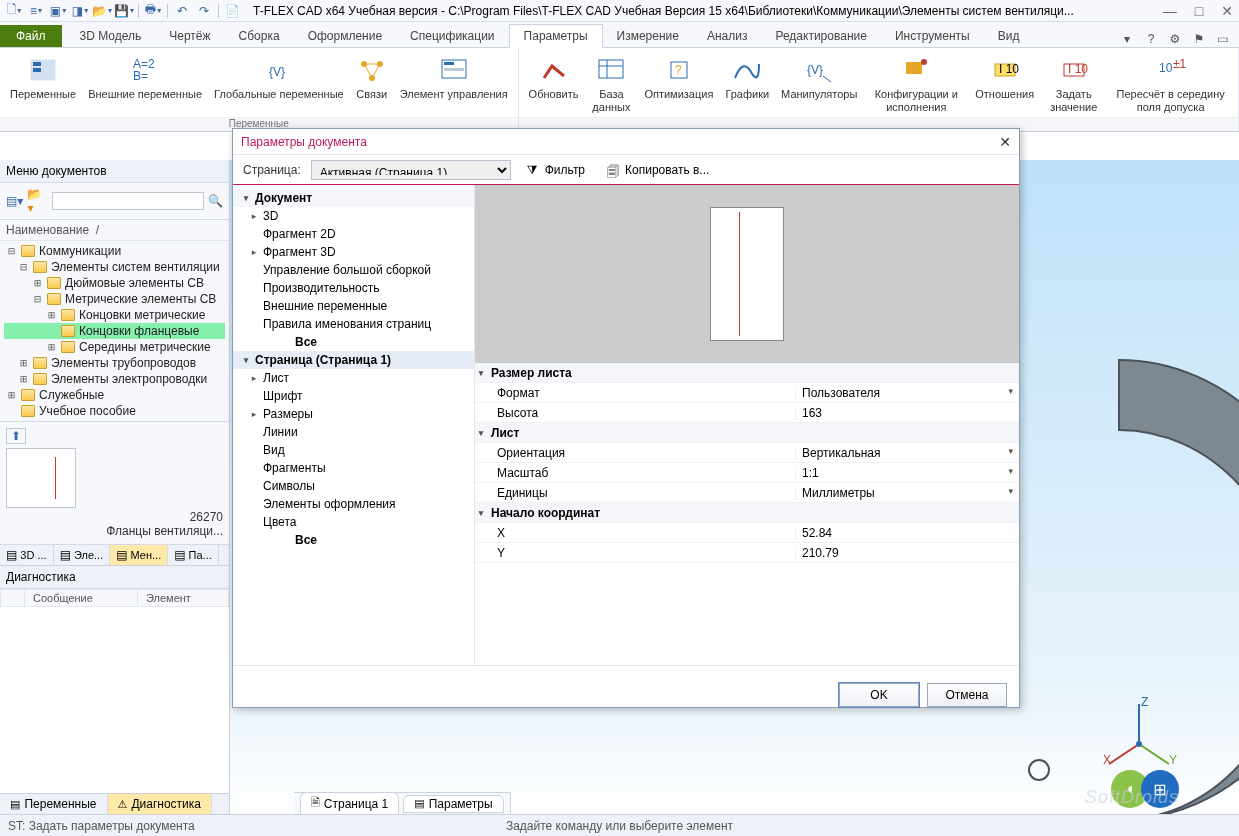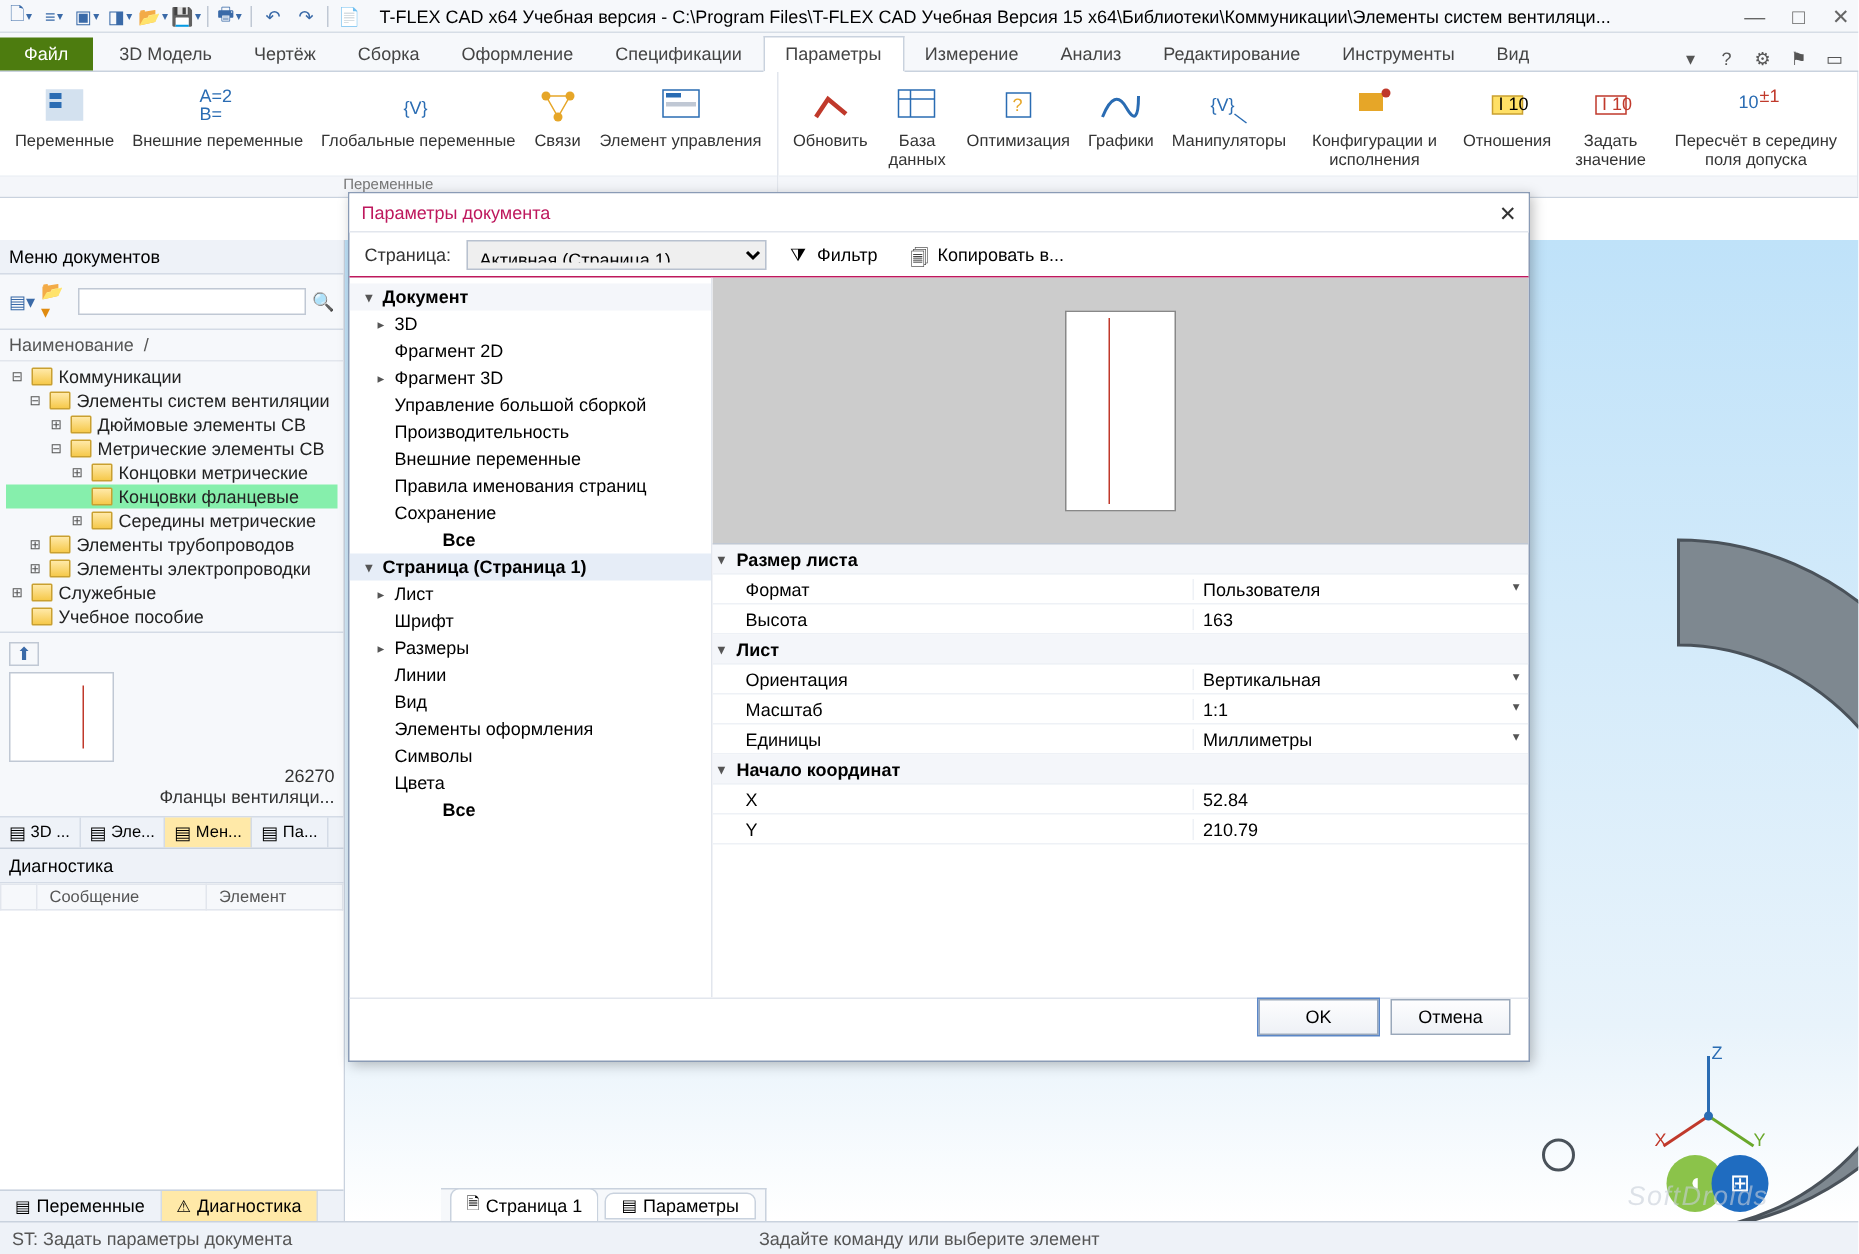--- a/index.html
+++ b/index.html
@@ -98,21 +98,21 @@
 .preview-page { width:74px; height:134px; background:#fff; border:1px solid #888; position:relative; }
 .preview-page::after { content:""; position:absolute; top:4px; bottom:4px; left:28px; width:1px; background:#c0392b; }
 .prop-grid { flex:1; overflow:auto; }
 .prop-row { display:flex; align-items:center; border-bottom:1px solid #eef1f6; height:20px; }
 .prop-row.section { background:#f4f6fa; font-weight:700; }
 .prop-row .pk { width:320px; padding-left:22px; }
 .prop-row.section .pk { padding-left:8px; }
 .prop-row.section .ex { width:12px; text-align:center; font-size:9px; color:#555; }
 .prop-row .pv { flex:1; border-left:1px solid #eef1f6; padding-left:6px; position:relative; }
 .prop-row .dd::after { content:"▾"; position:absolute; right:6px; color:#555; font-size:9px; }
-.dialog-buttons { height:42px; border-top:1px solid #e2e6ed; display:flex; align-items:flex-start; justify-content:flex-end; gap:8px; padding:0 12px; }
+.dialog-buttons { height:42px; border-top:1px solid #e2e6ed; display:flex; align-items:flex-end; justify-content:flex-end; gap:8px; padding:0 12px; }
 .dbtn { min-width:80px; height:24px; border:1px solid #9aa8ba; background:linear-gradient(#fdfdfe,#eef1f6); cursor:pointer; }
 .dbtn.primary { outline:1px solid #5b87c7; }
 
 
 .bottom-tabs { display:flex; border-top:1px solid #c9d2de; background:#eef2f8; }
 .bottom-tab { padding:3px 10px; font-size:11px; cursor:pointer; border-right:1px solid #d4dbe6; display:flex; gap:4px; align-items:center;}
 .bottom-tab.active { background:#ffe9a8; }
 
 svg { display:block; }
 </style>
@@ -450,30 +450,30 @@
   <div class="dialog-body">
     <div class="dialog-tree" id="dialog-tree">
         <div class="dt-row group"><span class="ex">▾</span>Документ</div>
         <div class="dt-row child"><span class="ex">▸</span>3D</div>
         <div class="dt-row child"><span class="ex"></span>Фрагмент 2D</div>
         <div class="dt-row child"><span class="ex">▸</span>Фрагмент 3D</div>
         <div class="dt-row child"><span class="ex"></span>Управление большой сборкой</div>
         <div class="dt-row child"><span class="ex"></span>Производительность</div>
         <div class="dt-row child"><span class="ex"></span>Внешние переменные</div>
         <div class="dt-row child"><span class="ex"></span>Правила именования страниц</div>
-        <div class="dt-row child"><span class="ex"></span>Сохранение</div>
         <div class="dt-row child bold"><span class="ex"></span>Все</div>
         <div class="dt-row group sel"><span class="ex">▾</span>Страница (Страница 1)</div>
         <div class="dt-row child"><span class="ex">▸</span>Лист</div>
         <div class="dt-row child"><span class="ex"></span>Шрифт</div>
         <div class="dt-row child"><span class="ex">▸</span>Размеры</div>
         <div class="dt-row child"><span class="ex"></span>Линии</div>
         <div class="dt-row child"><span class="ex"></span>Вид</div>
+        <div class="dt-row child"><span class="ex"></span>Фрагменты</div>
+        <div class="dt-row child"><span class="ex"></span>Символы</div>
         <div class="dt-row child"><span class="ex"></span>Элементы оформления</div>
-        <div class="dt-row child"><span class="ex"></span>Символы</div>
         <div class="dt-row child"><span class="ex"></span>Цвета</div>
         <div class="dt-row child bold"><span class="ex"></span>Все</div>
       </div>
     <div class="dialog-right">
       <div class="preview">
           <div class="preview-page"></div>
         </div>
       <div class="prop-grid" id="prop-grid">
           <div class="prop-row section">
             <span class="ex">▾</span>

